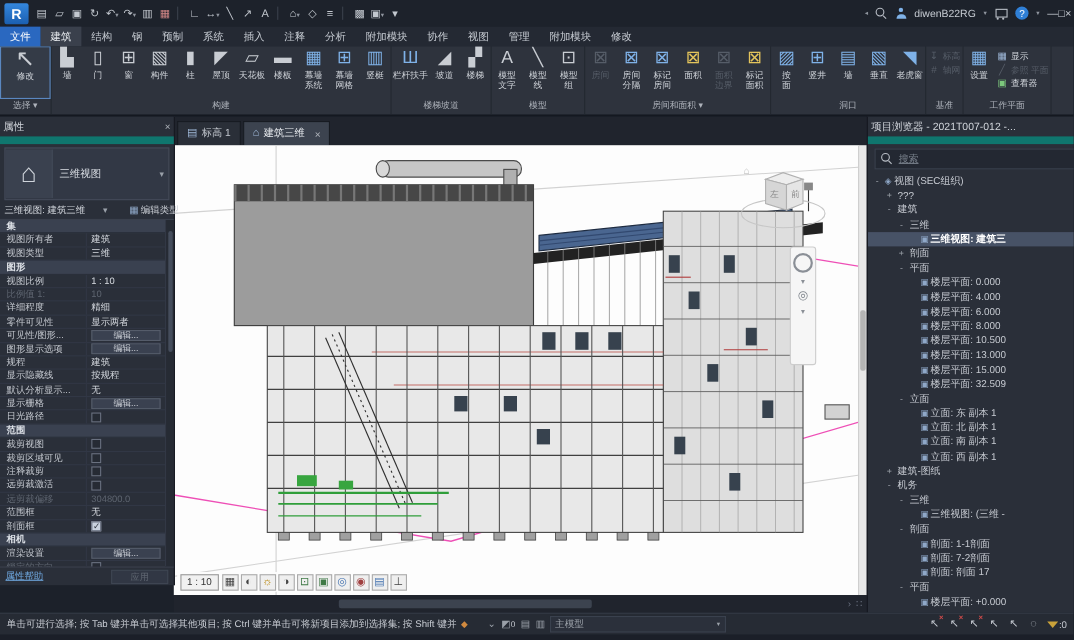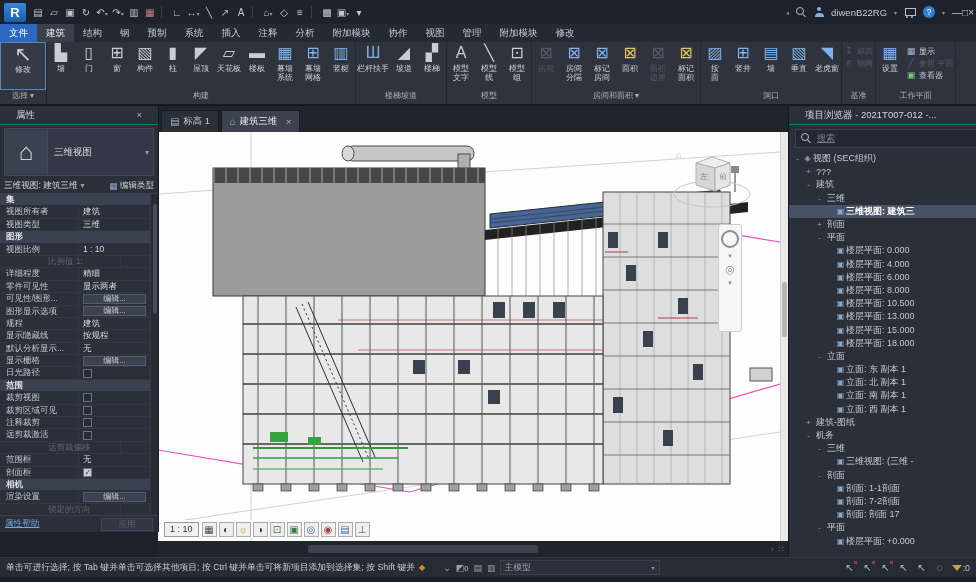--- a/index.html
+++ b/index.html
@@ -50,36 +50,36 @@
   .rbtn.dis .ric,.rbtn.dis .rlabel{color:#565d68 !important;}
   .rsmall{display:flex;align-items:center;gap:3px;font-size:8px;color:#ced2d8;height:12px;white-space:nowrap;}
   .rsmall .ric-s{font-size:9px;color:#9fb8d8;width:10px;text-align:center;}
   .rsmall.dis,.rsmall.dis .ric-s{color:#565d68 !important;}
   .t-blue{color:#7fb2e8 !important;}
   .t-yellow{color:#e3c45c !important;}
   .t-green{color:#7cc87c !important;}
   
   .props{position:absolute;left:0;top:106px;width:158px;height:426px;background:#2a2f39;border-right:1px solid #141820;
          display:flex;flex-direction:column;z-index:10;}
-  .panel-head{height:18px;flex:none;display:flex;align-items:center;padding:0 16px;color:#d2d6dc;font-size:9.5px;border-bottom:1px solid #0f766e;}
+  .panel-head{height:18px;flex:none;display:flex;align-items:center;padding:0 3px;color:#d2d6dc;font-size:9.5px;border-bottom:7px solid #0f766e;}
   .panel-head .x{margin-left:auto;color:#aeb3ba;font-size:9px;}
   .type-selector{margin:3px 4px 2px 4px;height:46px;flex:none;background:#323845;border:1px solid #434a58;display:flex;align-items:center;}
   .ts-thumb{width:42px;height:44px;background:#3a414f;display:flex;align-items:center;justify-content:center;font-size:24px;color:#cfd4db;border-right:1px solid #434a58;flex:none;}
   .ts-label{flex:1;padding-left:6px;font-size:9.5px;color:#dbdfe5;}
   .ts-caret{color:#9aa0a9;padding-right:4px;font-size:8px;}
-  .instance-row{height:15px;flex:none;display:flex;align-items:center;padding:0 4px;font-size:8.6px;color:#d0d4da;gap:3px;white-space:nowrap;}
+  .instance-row{height:15px;flex:none;display:flex;align-items:center;padding:0 4px;font-size:8.6px;color:#d0d4da;gap:16px;white-space:nowrap;}
   .instance-row .edit-type{margin-left:auto;display:flex;align-items:center;gap:2px;color:#c9cdd4;}
   .instance-row .et-ic{color:#8fa8c8;font-size:9px;}
   .prop-grid{flex:1;position:relative;border-top:1px solid #3a404c;overflow:hidden;padding-right:7px;}
   .prow{display:flex;height:11.4px;line-height:11.4px;font-size:8.5px;border-bottom:1px solid #313745;}
   .prow .plabel{width:72px;flex:none;padding-left:6px;color:#c3c7ce;overflow:hidden;white-space:nowrap;border-right:1px solid #313745;}
   .prow .pval{flex:1;padding-left:4px;color:#d6dae0;display:flex;align-items:center;overflow:hidden;white-space:nowrap;}
   .prow.sect{background:#3a4150;border-bottom:1px solid #2a2f3a;}
   .prow.sect .plabel{width:auto;flex:1;color:#dde1e7;font-weight:bold;border-right:none;}
-  .prow.dis .plabel,.prow.dis .pval{color:#5e6570;margin-left:42px;}
+  .prow.dis .plabel,.prow.dis .pval{color:#5e6570;}
   .pv-btn{display:none;flex:1;margin:1px 5px 1px 0;border:1px solid #555c6a;background:#3a4150;color:#ced2d9;height:8.5px;line-height:8.5px;
           font-size:8px;align-items:center;justify-content:center;}
   .prow.btn .pv-btn{display:flex;}
   .pv-chk{display:none;width:7px;height:7px;border:1px solid #6a7180;background:#262b34;position:relative;flex:none;}
   .prow.chk .pv-chk,.prow.chkon .pv-chk{display:inline-block;}
   .prow.chkon .pv-chk{background:#c9d2de;}
   .prow.chkon .pv-chk:after{content:"✓";position:absolute;left:0.5px;top:-2px;color:#2a2f39;font-size:8px;}
   .pg-sb{position:absolute;right:0;top:0;bottom:0;width:7px;background:#262b34;border-left:1px solid #323845;}
   .pg-thumb{position:absolute;right:1px;top:10px;height:110px;width:4px;background:#454d5c;border-radius:2px;}
   .props-bottom{height:16px;flex:none;display:flex;align-items:center;padding:0 5px;border-top:1px solid #3a404c;}
@@ -1029,21 +1029,21 @@
           <span>楼层平面: 13.000</span>
         </div>
         <div class="titem" style="padding-left: 37px;">
           <span class="t-toggle"></span>
           <span class="t-ic">▣</span>
           <span>楼层平面: 15.000</span>
         </div>
         <div class="titem" style="padding-left: 37px;">
           <span class="t-toggle"></span>
           <span class="t-ic">▣</span>
-          <span>楼层平面: 18.000</span>
+          <span>楼层平面: 32.509</span>
         </div>
         <div class="titem" style="padding-left: 26px;">
           <span class="t-toggle">-</span>
           <span class="t-ic"></span>
           <span>立面</span>
         </div>
         <div class="titem" style="padding-left: 37px;">
           <span class="t-toggle"></span>
           <span class="t-ic">▣</span>
           <span>立面: 东 副本 1</span>

